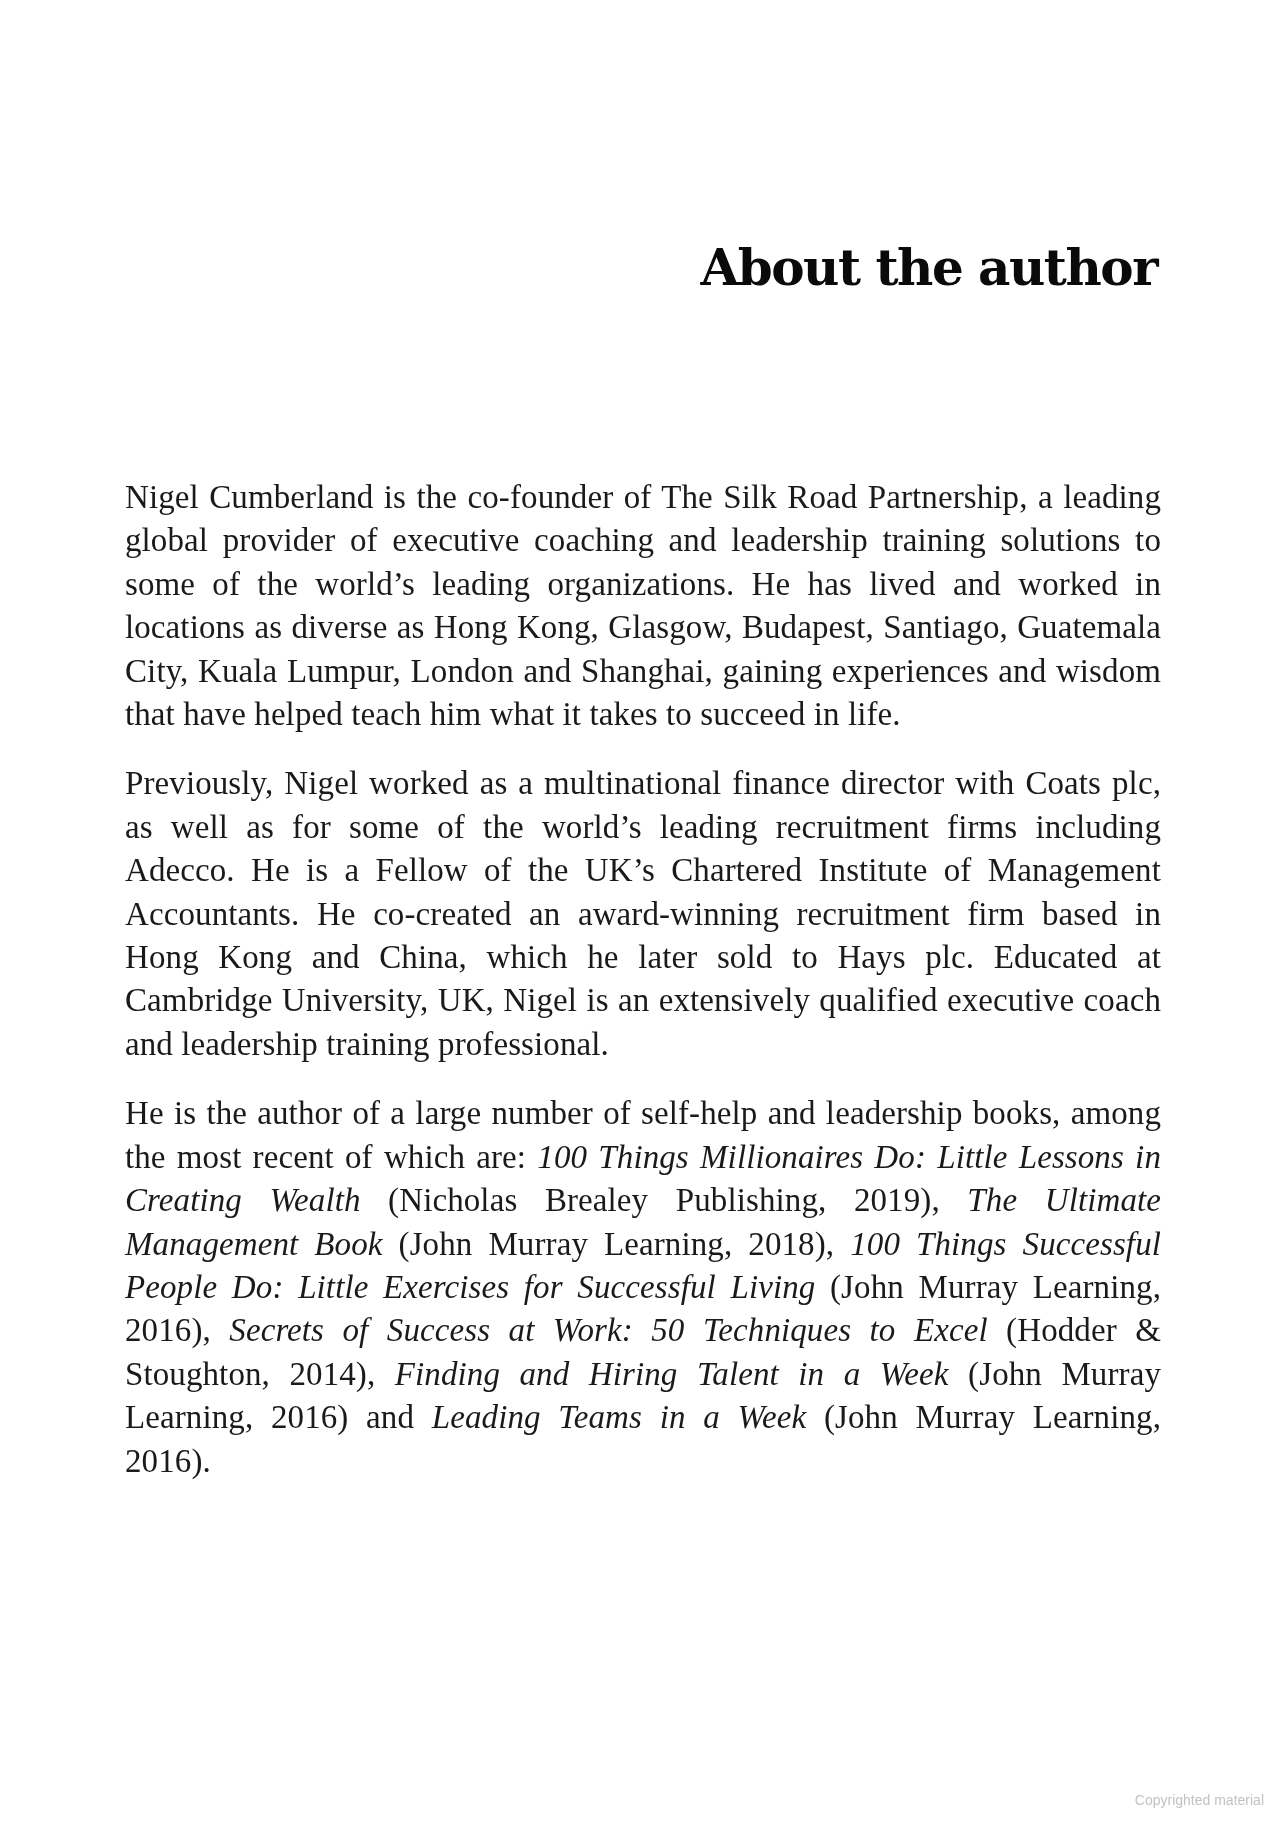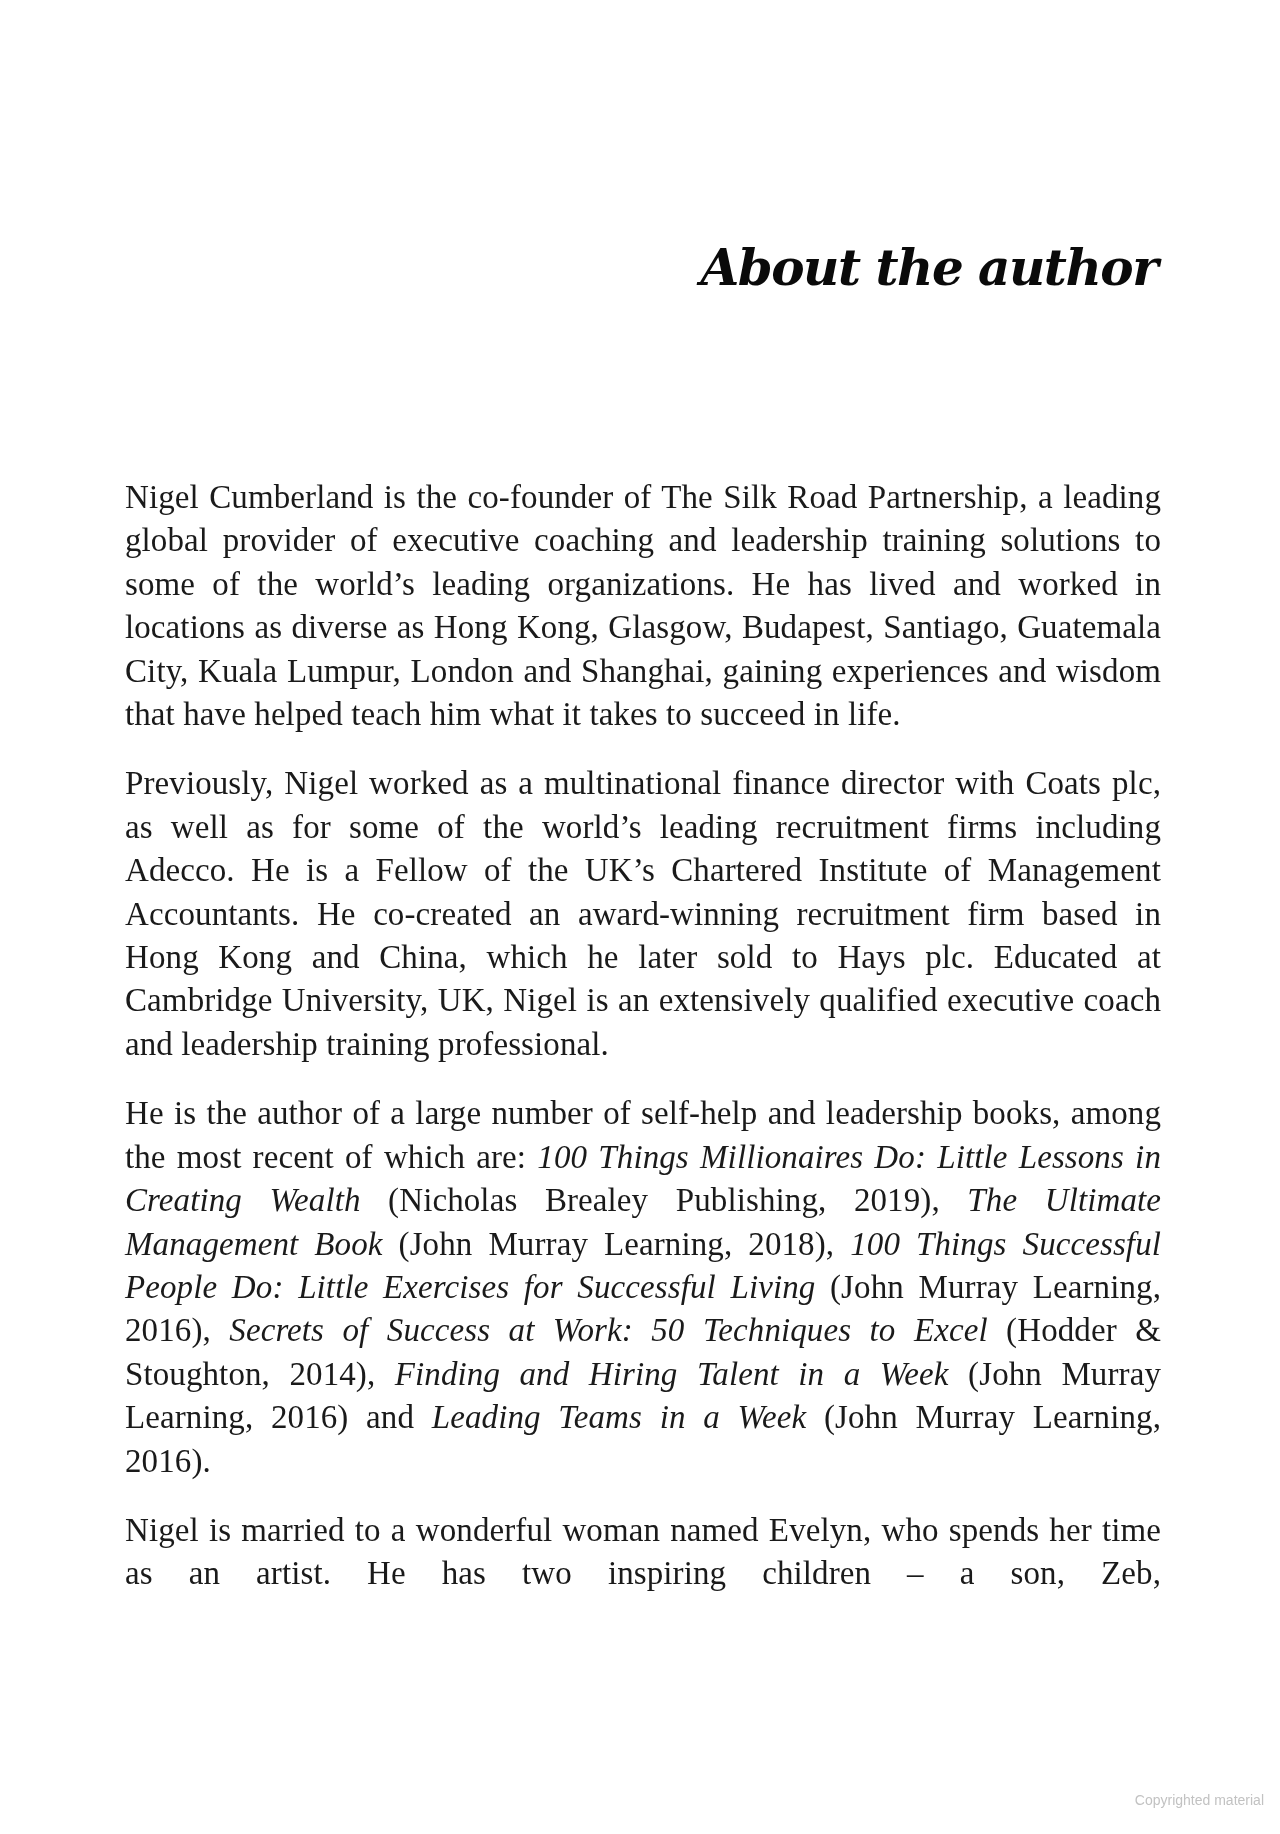--- a/index.html
+++ b/index.html
@@ -25,21 +25,20 @@
       right: 0;
       top: 228px;
       margin: 0;
       font-family: "DejaVu Serif", "Liberation Serif", serif;
       font-weight: bold;
       font-size: 50px;
       letter-spacing: -1.5px;
       line-height: 80px;
       color: #0a0a0a;
       white-space: nowrap;
-      font-style: italic;
     }
     .body-text {
       position: absolute;
       left: 4px;
       top: 476px;
       width: 1036px;
     }
     .body-text p {
       margin: 0 0 26px 0;
       font-family: "Liberation Serif", "DejaVu Serif", serif;
@@ -70,19 +69,16 @@
   <h1 class="heading">About the author</h1>
 
   <div class="body-text">
     <p>
       <span>Nigel Cumberland is the co-founder of The Silk Road Partnership, a leading global provider of executive coaching and leadership training solutions to some of the world’s leading organizations. He has lived and worked in locations as diverse as Hong Kong, Glasgow, Budapest, Santiago, Guatemala City, Kuala Lumpur, London and Shanghai, gaining experiences and wisdom that have helped teach him what it takes to succeed in life.</span>
     </p>
     <p>
       <span>Previously, Nigel worked as a multinational finance director with Coats plc, as well as for some of the world’s leading recruitment firms including Adecco. He is a Fellow of the UK’s Chartered Institute of Management Accountants. He co-created an award-winning recruitment firm based in Hong Kong and China, which he later sold to Hays plc. Educated at Cambridge University, UK, Nigel is an extensively qualified executive coach and leadership training professional.</span>
     </p>
     <p><span>He is the author of a large number of self-help and leadership books, among the most recent of which are: </span><i>100 Things Millionaires Do: Little Lessons in Creating Wealth</i><span> (Nicholas Brealey Publishing, 2019), </span><i>The Ultimate Management Book</i><span> (John Murray Learning, 2018), </span><i>100 Things Successful People Do: Little Exercises for Successful Living</i><span> (John Murray Learning, 2016), </span><i>Secrets of Success at Work: 50 Techniques to Excel</i><span> (Hodder &amp; Stoughton, 2014), </span><i>Finding and Hiring Talent in a Week</i><span> (John Murray Learning, 2016) and </span><i>Leading Teams in a Week</i><span> (John Murray Learning, 2016).</span></p>
-    <p style="text-align-last: justify;">
-      <span>Nigel is married to a wonderful woman named Evelyn, who spends her time as an artist. He has two inspiring children – a son, Zeb,</span>
-    </p>
   </div>
 </div>
 
 <div class="watermark">Copyrighted material</div>
 
 </body></html>

